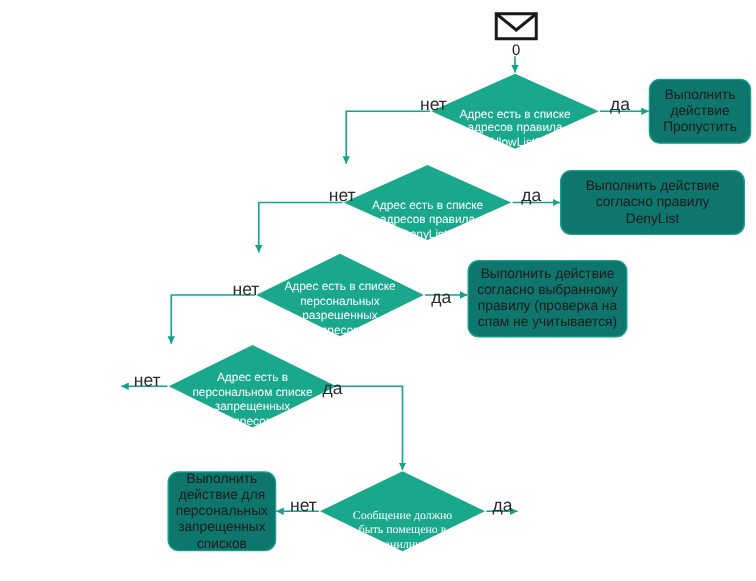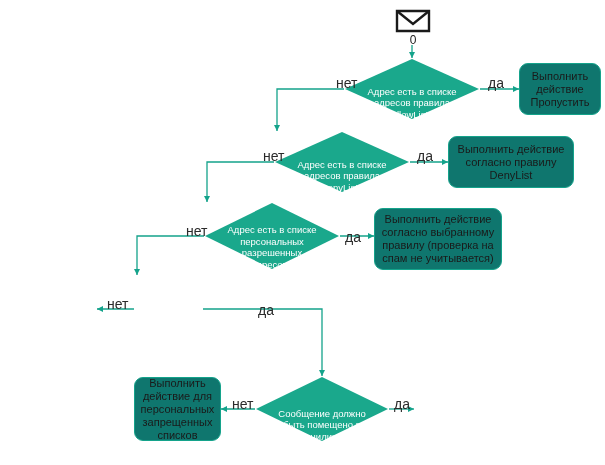--- a/index.html
+++ b/index.html
@@ -115,33 +115,39 @@
     <div class="dlabel">Адрес есть в списке адресов правила DenyList?</div>
   </div>
 
   <div class="node diamond" style="left:204px;top:202px;width:136px;height:68px;">
     <svg class="dshape" viewBox="0 0 136 68" preserveAspectRatio="none">
       <polygon points="68,1 135,34 68,67 1,34" fill="#1aa88c"></polygon>
     </svg>
     <div class="dlabel">Адрес есть в списке персональных разрешенных адресов?</div>
   </div>
 
+  <div class="node diamond" style="left:134px;top:275px;width:136px;height:68px;">
+    <svg class="dshape" viewBox="0 0 136 68" preserveAspectRatio="none">
+      <polygon points="68,1 135,34 68,67 1,34" fill="#1aa88c"></polygon>
+    </svg>
+    <div class="dlabel">Адрес есть в персональном списке запрещенных адресов?</div>
+  </div>
 
-  <div class="node diamond" style="left:255px;top:376px;width:134px;height:66px;">
+  <div class="node diamond" style="left:255px;top:376px;width:134px;height:66px;font-family:Liberation Serif, serif;">
     <svg class="dshape" viewBox="0 0 134 66" preserveAspectRatio="none">
       <polygon points="67,1 133,33 67,65 1,33" fill="#1aa88c"></polygon>
     </svg>
     <div class="dlabel">Сообщение должно быть помещено в Хранилище?</div>
   </div>
 
   <div class="node box" style="left:519px;top:63px;width:82px;height:52px;">
     <span>Выполнить действие Пропустить</span>
   </div>
 
-  <div class="node box" style="left:448px;top:136px;width:126px;height:52px;align-items:center;">
+  <div class="node box" style="left:448px;top:136px;width:148px;height:52px;align-items:center;">
     <span>Выполнить действие согласно правилу DenyList</span>
   </div>
 
   <div class="node box" style="left:374px;top:208px;width:128px;height:62px;">
     <span>Выполнить действие согласно выбранному правилу (проверка на спам не учитывается)</span>
   </div>
 
 
   <div class="node box" style="left:134px;top:377px;width:87px;height:64px;">
     <span>Выполнить действие для персональных запрещенных списков</span>

